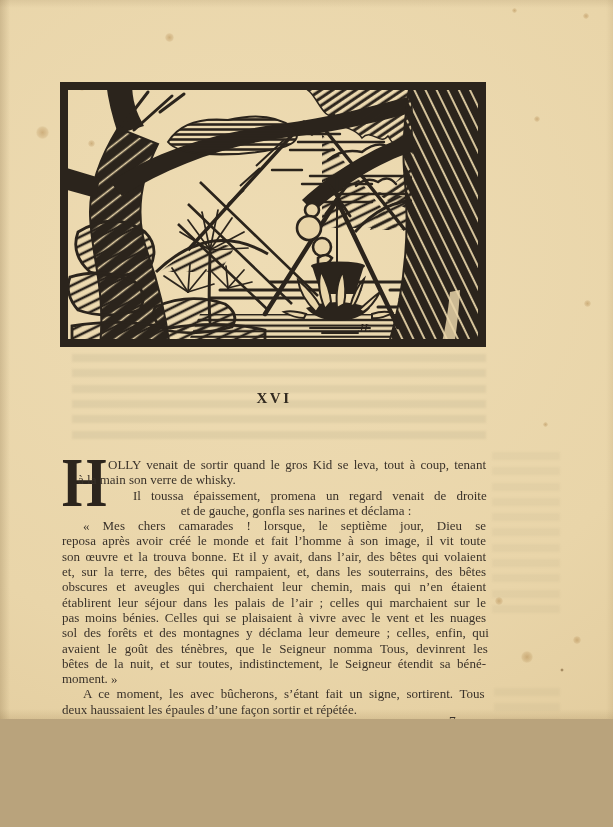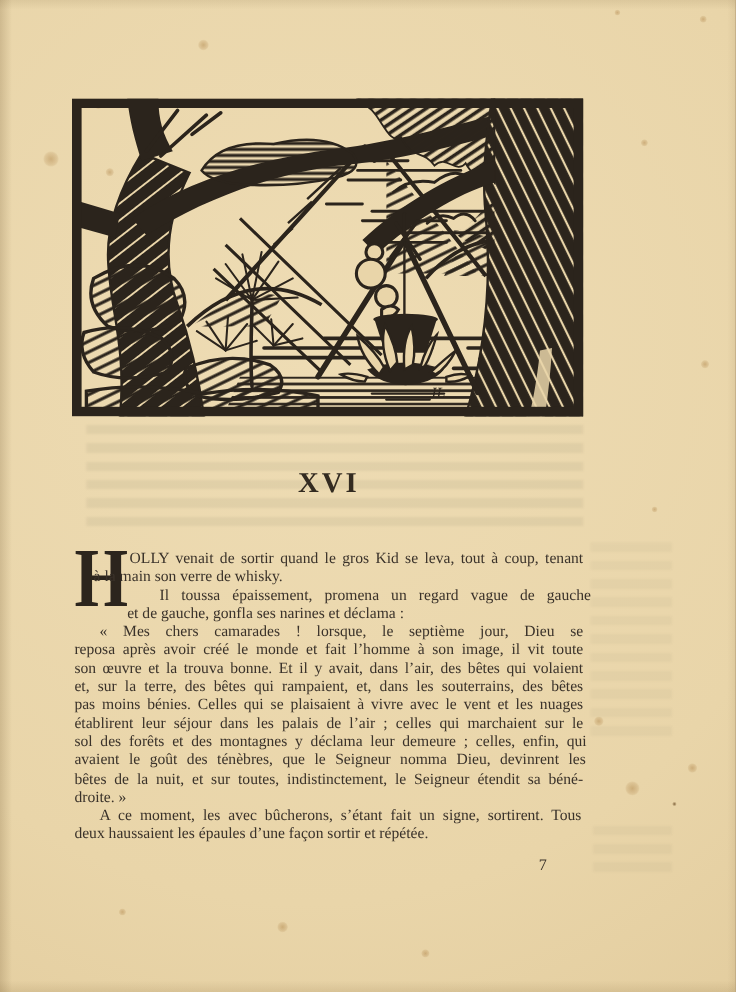--- a/index.html
+++ b/index.html
@@ -1,35 +1,35 @@
 <!DOCTYPE html>
 <html><head>
 <meta charset="utf-8">
 <style>
   html,body{margin:0;padding:0;background:#b9a37c;}
   .page{
-    position:relative; width:613px; height:827px; overflow:hidden;
+    position:relative; width:613px; height:719px; overflow:hidden;
     font-family:"Liberation Serif","DejaVu Serif",serif;
     background-image:
       linear-gradient(90deg, rgba(98,72,34,.20), rgba(98,72,34,0) 10px),
       linear-gradient(180deg, rgba(98,72,34,.10), rgba(98,72,34,0) 8px),
       linear-gradient(270deg, rgba(98,72,34,.08), rgba(98,72,34,0) 7px),
       linear-gradient(0deg, rgba(120,92,46,.14), rgba(120,92,46,0) 10px),
       radial-gradient(130% 100% at 42% 36%, #eedcb4 0%, #e9d5a9 55%, #e1ca9b 88%, #d7be8d 100%);
     color:#3a322a;
   }
   .fox{position:absolute;border-radius:50%;filter:blur(.4px);
     background:radial-gradient(circle, rgba(158,108,44,.38) 0%, rgba(158,108,44,.16) 55%, rgba(158,108,44,0) 75%);}
   .fox.dark{background:radial-gradient(circle, rgba(92,60,22,.72) 0%, rgba(92,60,22,0) 70%);}
   .bleed{position:absolute;filter:blur(1px);
     background:repeating-linear-gradient(180deg, rgba(108,104,80,.085) 0 8px, rgba(0,0,0,0) 8px 15.3px);}
   .illus{position:absolute;left:60px;top:82px;width:426px;height:265px;}
   .heading{
     position:absolute;left:62px;top:390px;width:424px;text-align:center;
-    font-size:24px;font-weight:bold;letter-spacing:2.5px;color:#332b21;
+    font-size:15px;font-weight:bold;letter-spacing:2.5px;color:#332b21;
   }
   .textcol{position:absolute;left:62px;top:457px;width:424px;font-size:13px;line-height:15.3px;}
   .l{position:relative;height:15.3px;overflow:visible;}
   .l > span{display:inline-block;white-space:nowrap;transform-origin:0 50%;}
   .dropcap{
     position:absolute;left:0;top:2px;width:42px;height:50px;
     font-size:70px;line-height:48px;font-weight:bold;color:#2c251d;
     transform:scaleX(.82);transform-origin:0 0;
   }
   .pagenum{position:absolute;left:449px;top:713px;font-size:13.5px;color:#3a322a;}
@@ -215,31 +215,32 @@
 
     <rect x="4" y="4" width="418" height="257" fill="none" class="ink" stroke-width="8"></rect>
   </svg>
 
   <div class="heading">XVI</div>
 
   <div class="textcol">
     <div class="dropcap">H</div>
     <div class="l j" style="margin-left:46px;"><span style="word-spacing: 2.02644px;">OLLY venait de sortir quand le gros Kid se leva, tout à coup, tenant</span></div>
     <div class="l last" style="margin-left:16px;"><span>à la main son verre de whisky.</span></div>
-    <div class="l j" style="margin-left:71px;"><span style="word-spacing: 6.80664px;">Il toussa épaissement, promena un regard vague de gauche</span></div>
-    <div class="l last" style="margin-left:44px;"><span>et de gauche, gonfla ses narines et déclama :</span></div>
+    <div class="l j" style="margin-left:71px;"><span style="word-spacing: 6.80664px;">Il toussa épaissement, promena un regard venait de droite</span></div>
+    <div class="l last" style="margin-left:44px;text-align:center;"><span>et de gauche, gonfla ses narines et déclama :</span></div>
     <div class="l j" style="margin-left:21px;"><span style="word-spacing: 9.8125px;">« Mes chers camarades ! lorsque, le septième jour, Dieu se</span></div>
     <div class="l j"><span style="word-spacing: 3.18527px;">reposa après avoir créé le monde et fait l’homme à son image, il vit toute</span></div>
     <div class="l j"><span style="word-spacing: 2.21146px;">son œuvre et la trouva bonne. Et il y avait, dans l’air, des bêtes qui volaient</span></div>
     <div class="l j"><span style="word-spacing: 3.51322px;">et, sur la terre, des bêtes qui rampaient, et, dans les souterrains, des bêtes</span></div>
+    <div class="l j"><span style="word-spacing: 5.4px;">obscures et aveugles qui cherchaient leur chemin, mais qui n’en étaient</span></div>
+    <div class="l j"><span style="word-spacing: 3.48678px;">établirent leur séjour dans les palais de l’air ; celles qui marchaient sur le</span></div>
     <div class="l j"><span style="word-spacing: 2.51339px;">pas moins bénies. Celles qui se plaisaient à vivre avec le vent et les nuages</span></div>
-    <div class="l j"><span style="word-spacing: 3.48678px;">établirent leur séjour dans les palais de l’air ; celles qui marchaient sur le</span></div>
     <div class="l j"><span style="word-spacing: 3.20793px;">sol des forêts et des montagnes y déclama leur demeure ; celles, enfin, qui</span></div>
-    <div class="l j"><span style="word-spacing: 4.64347px;">avaient le goût des ténèbres, que le Seigneur nomma Dieu, devinrent les</span></div>
+    <div class="l j"><span style="word-spacing: 4.64347px;">avaient le goût des ténèbres, que le Seigneur nomma Tous, devinrent les</span></div>
     <div class="l j"><span style="word-spacing: 3.29297px; font-family: Liberation Serif, serif;">bêtes de la nuit, et sur toutes, indistinctement, le Seigneur étendit sa béné-</span></div>
-    <div class="l last"><span>droite. »</span></div>
+    <div class="l last"><span>moment. »</span></div>
     <div class="l j" style="margin-left:21px;"><span style="word-spacing: 3.42614px;">A ce moment, les avec bûcherons, s’étant fait un signe, sortirent. Tous</span></div>
     <div class="l last"><span>deux haussaient les épaules d’une façon sortir et répétée.</span></div>
   </div>
 
   <div class="pagenum">7</div>
 
 </div>
 
 </body></html>

